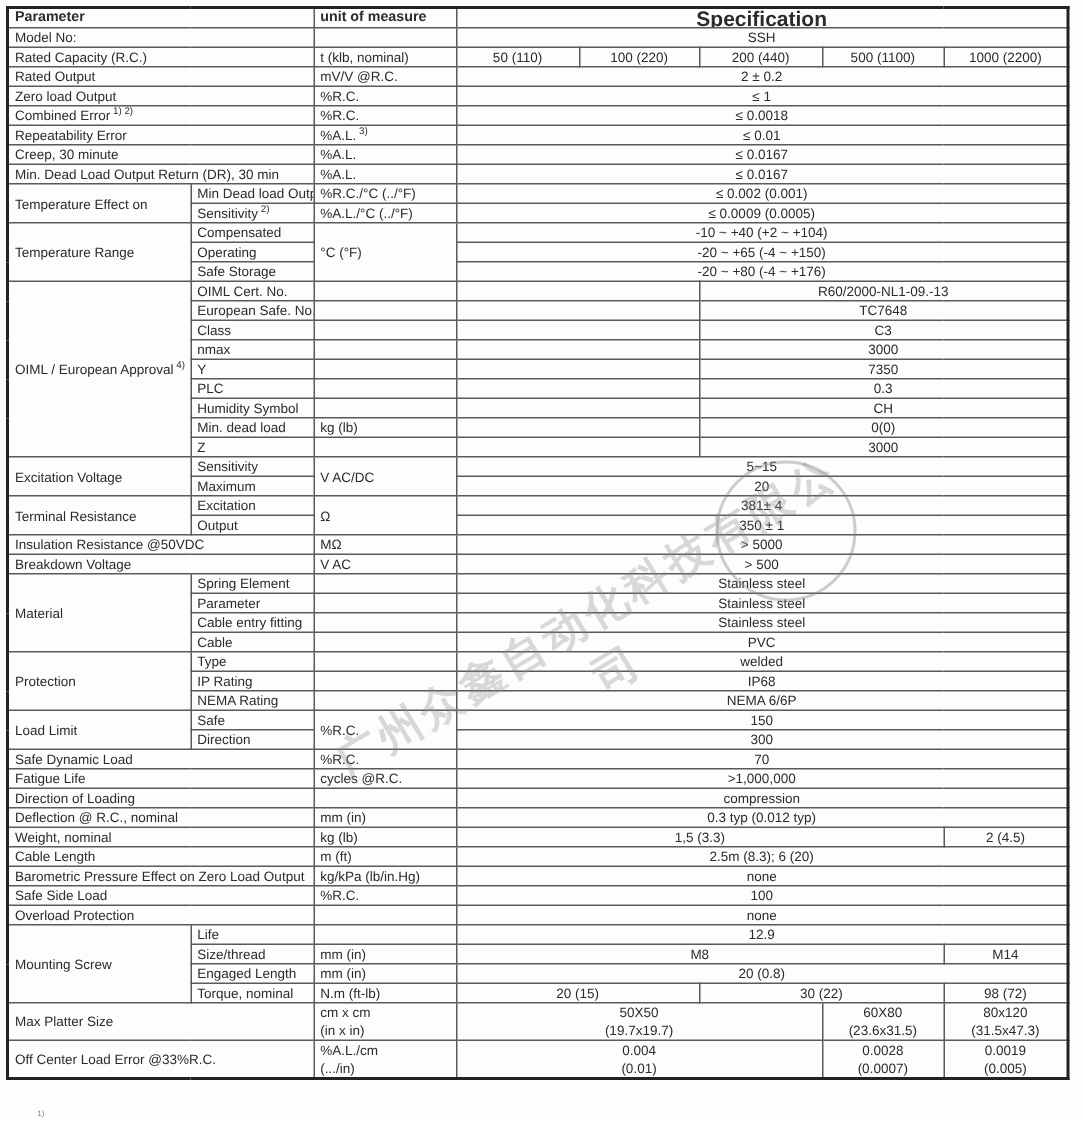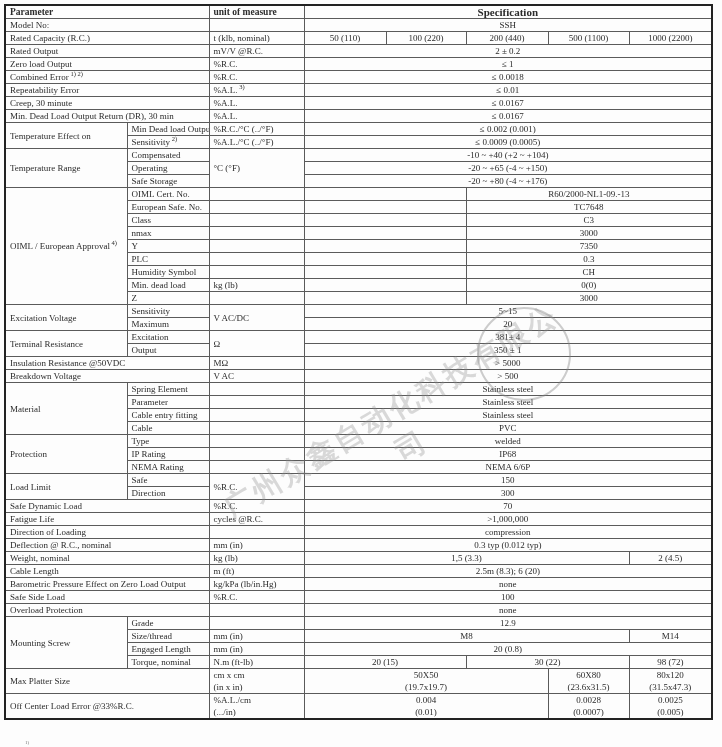--- a/index.html
+++ b/index.html
@@ -1,27 +1,27 @@
 <!DOCTYPE html>
 <html><head>
 <meta charset="utf-8">
 <style>
   html,body{margin:0;padding:0;background:#fff;}
   #sheet{position:relative;width:722px;height:747px;background:#fdfdfd;overflow:hidden;
-         font-family:Liberation Serif, serif;color:#2b2b2b;}
+         font-family:Liberation Sans, sans-serif;color:#2b2b2b;}
   table.spec{position:absolute;left:4px;top:4px;width:707px;border-collapse:collapse;
              table-layout:fixed;border:2px solid #222;}
   td{border:1px solid #5a5a5a;padding:0 2px;font-size:9px;overflow:hidden;white-space:nowrap;
      vertical-align:middle;}
   td div{line-height:12px;height:12px;}
   tr.grp td{border-top:1.5px solid #242424;}
   td.p{text-align:left;padding-left:4px;}
   td.v{text-align:center;}
   td.hl{text-align:left;padding-left:4px;font-weight:bold;font-size:9.5px;}
-  td.hc{text-align:center;font-weight:bold;font-size:11px;}
+  td.hc{text-align:center;font-weight:bold;font-size:14px;}
   sup{font-size:6.5px;vertical-align:super;line-height:0;}
   #watermark{position:absolute;left:192px;top:392px;width:400px;height:42px;
              text-align:center;font-size:29px;font-weight:bold;letter-spacing:3px;
              transform:rotate(-31deg);opacity:0.32;pointer-events:none;z-index:5;}
   #stamp-circle{position:absolute;left:477px;top:307px;width:90px;height:90px;
                 border:2px solid rgba(130,130,130,0.4);border-radius:50%;z-index:5;}
   #footnote{position:absolute;left:25px;top:740px;font-size:5px;color:#777;}
 </style>
 </head>
 <body>
@@ -605,21 +605,21 @@
           </td>
           <td colspan="5" class="v">
             <div>none</div>
           </td>
         </tr>
         <tr class="grp">
           <td rowspan="4" class="p">
             <div>Mounting Screw</div>
           </td>
           <td class="p">
-            <div>Grade</div>
+            <div>Life</div>
           </td>
           <td class="p">
             <div></div>
           </td>
           <td colspan="5" class="v">
             <div>12.9</div>
           </td>
         </tr>
         <tr>
           <td class="p">
@@ -694,21 +694,21 @@
           </td>
           <td colspan="3" class="v">
             <div>0.004</div>
             <div>(0.01)</div>
           </td>
           <td class="v">
             <div>0.0028</div>
             <div>(0.0007)</div>
           </td>
           <td class="v">
-            <div>0.0025</div>
+            <div>0.0019</div>
             <div>(0.005)</div>
           </td>
         </tr>
       </tbody>
   </table>
 
   <div id="stamp-circle"></div>
   <div id="watermark" style="color: rgb(140, 140, 140);">广州众鑫自动化科技有限公司</div>
   <div id="footnote">1)</div>
 </div>

